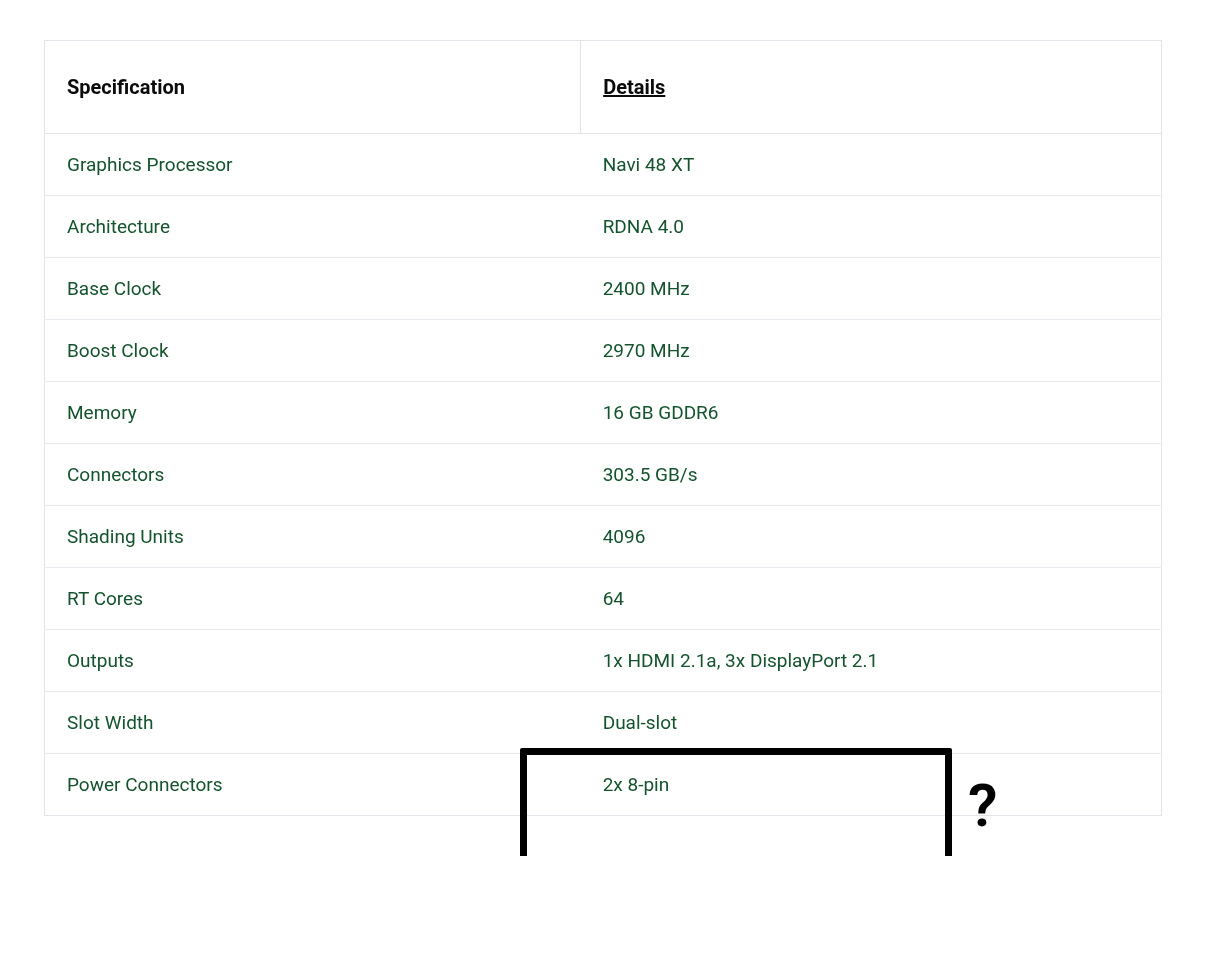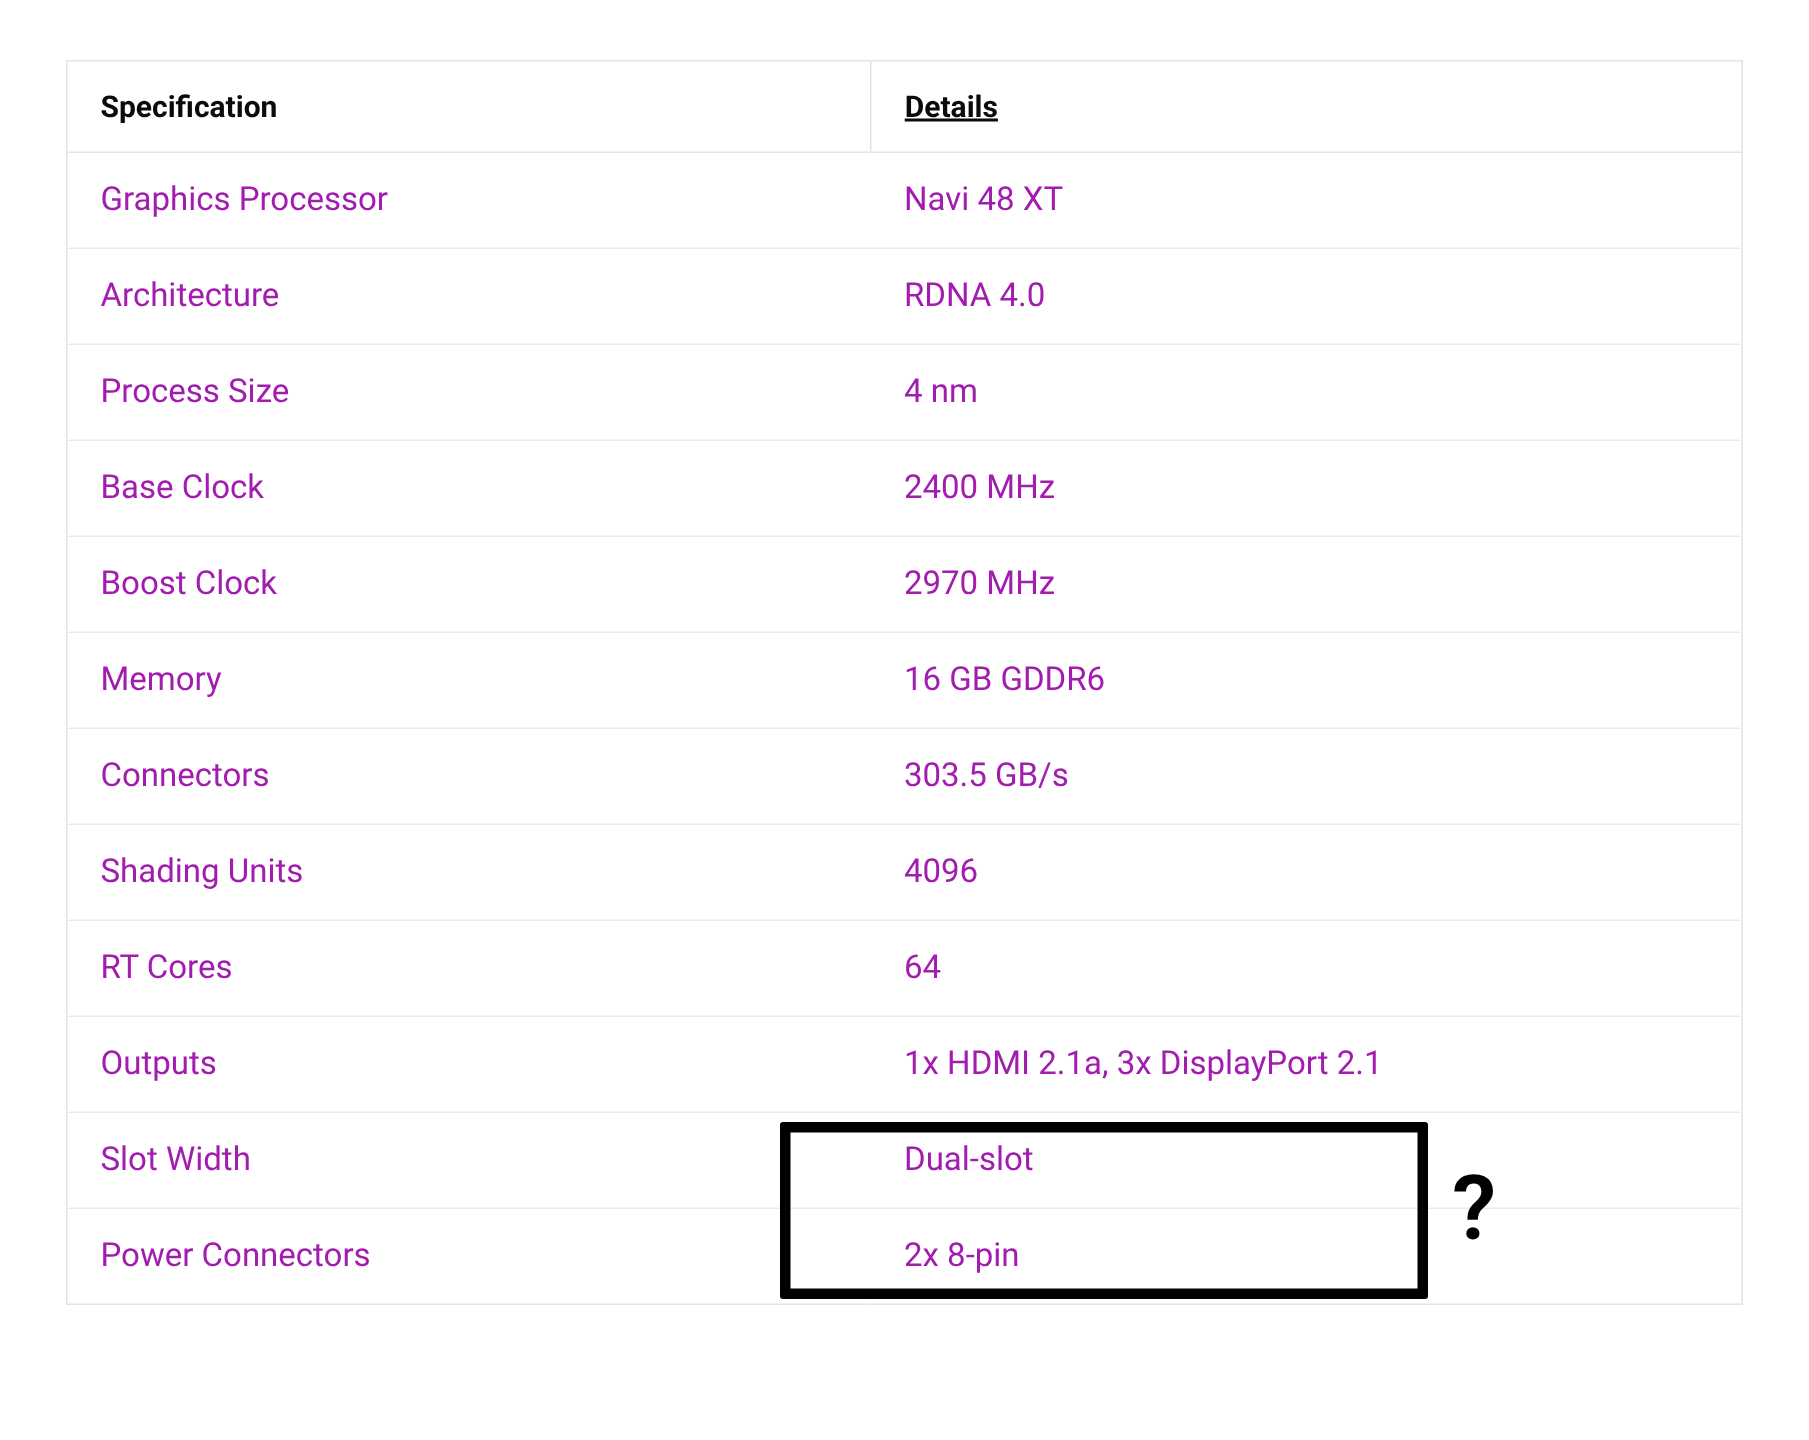--- a/index.html
+++ b/index.html
@@ -17,35 +17,35 @@
     }
     table.spec-table {
       width: 100%;
       border-collapse: collapse;
       border: 1px solid #e2e4e7;
     }
     table.spec-table thead th {
       text-align: left;
       font-weight: 700;
       font-size: 20px;
-      padding: 18px 22px;
+      padding: 34px 22px;
       border-bottom: 1px solid #e2e4e7;
       color: #0b0b0b;
       background: #ffffff;
     }
     table.spec-table thead th + th {
       border-left: 1px solid #e2e4e7;
       text-decoration: underline;
     }
     table.spec-table tbody td {
-      font-size: 22px;
+      font-size: 19px;
       font-weight: 400;
       padding: 19px 22px;
       border-top: 1px solid #e9ebee;
-      color: #a21caf;
+      color: #14532d;
     }
     table.spec-table tbody tr:first-child td {
       border-top: none;
     }
     .col-spec { width: 48%; }
     .col-detail { width: 52%; }
     .annotation-overlay {
       position: absolute;
       pointer-events: none;
     }
@@ -74,24 +74,20 @@
     </tr>
   </thead>
   <tbody>
     <tr>
       <td>Graphics Processor</td>
       <td>Navi 48 XT</td>
     </tr>
     <tr>
       <td>Architecture</td>
       <td>RDNA 4.0</td>
-    </tr>
-    <tr>
-      <td>Process Size</td>
-      <td>4 nm</td>
     </tr>
     <tr>
       <td>Base Clock</td>
       <td>2400 MHz</td>
     </tr>
     <tr>
       <td>Boost Clock</td>
       <td>2970 MHz</td>
     </tr>
     <tr>

